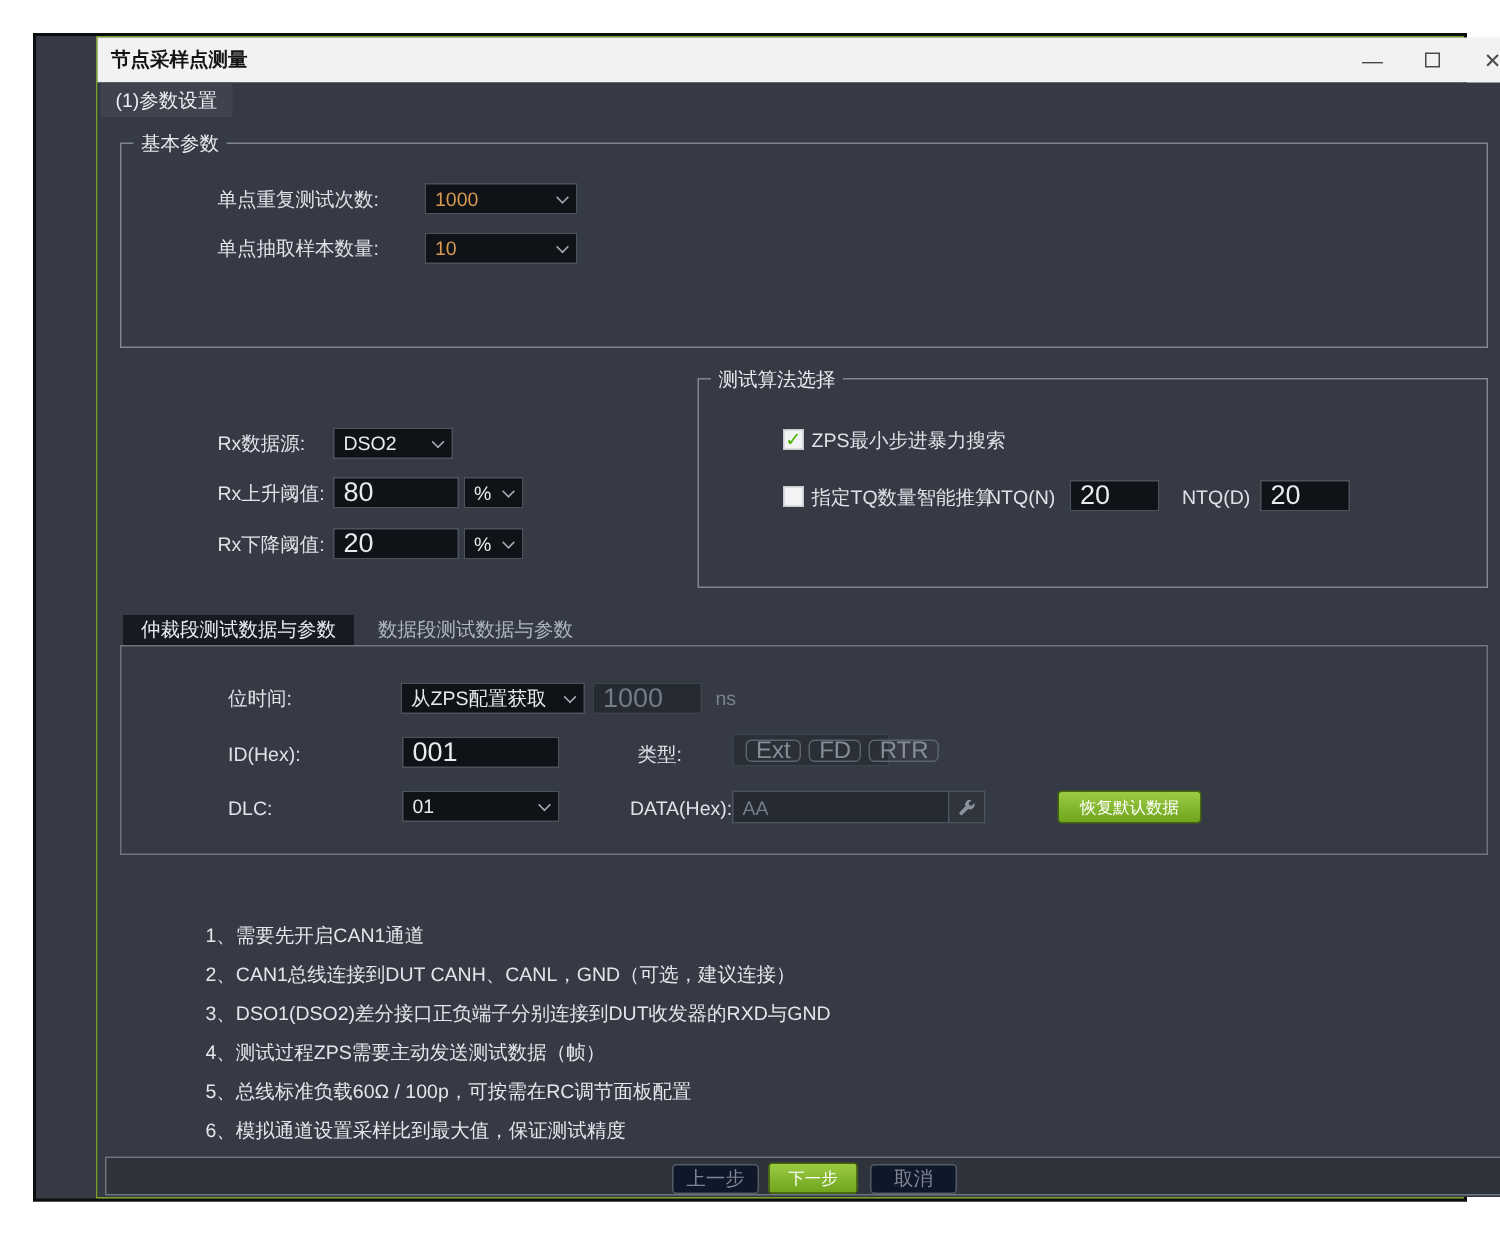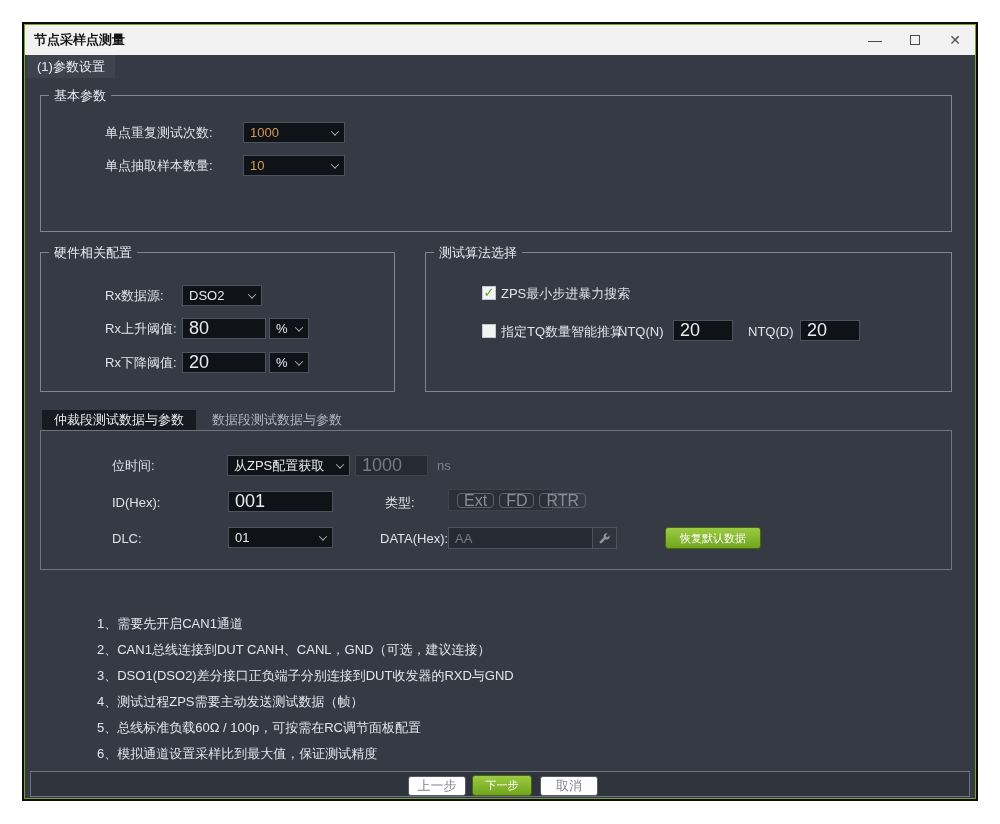--- a/index.html
+++ b/index.html
@@ -1,21 +1,21 @@
 <!DOCTYPE html>
 <html><head>
 <meta charset="utf-8">
 <style>
   * { margin:0; padding:0; box-sizing:border-box; }
   html,body { width:1000px; height:824px; background:#ffffff;
     font-family:"Liberation Sans","DejaVu Sans",sans-serif; }
 
   .window { position:absolute; left:22px; top:22px; width:956px; height:779px;
     border:2px solid #0c0d0e; background:#353a45; }
-  .frame { position:absolute; inset:0; border:1px solid #7ba226; }
+  .frame { position:absolute; inset:0; border:1px solid #7ba226;margin-left:40px; }
 
   .titlebar { position:absolute; left:0; top:0; width:950px; height:30px;
     background:#f2f2f2; display:flex; align-items:center; }
   .title { font-size:13px; color:#141414; padding-left:9px; font-weight:bold; }
   .win-btns { margin-left:auto; display:flex; height:100%; }
   .win-btn { width:40px; height:100%; display:flex; align-items:center; justify-content:center;
     color:#4a4a4a; font-size:14px; cursor:default; }
   .win-btn .sq { width:10px; height:10px; border:1.4px solid #4a4a4a; display:inline-block; }
 
   .content { position:absolute; left:0; top:30px; width:950px; height:743px;
@@ -59,21 +59,21 @@
 
   .datafield { position:absolute; background:#262b33; border:1px solid #4d535c;
     display:flex; align-items:center; }
   .datafield .ph { font-size:13px; color:#757c86; padding-left:6px; }
   .wrench-btn { margin-left:auto; width:24px; height:100%; background:#2f343d;
     border-left:1px solid #4d535c; display:flex; align-items:center; justify-content:center; }
 
   .btn-green { position:absolute; background:linear-gradient(#9bcb43,#6fa51d);
     border:1px solid #45660e; border-radius:3px; color:#ffffff; font-size:11px;
     display:flex; align-items:center; justify-content:center; height:22px; }
-  .btn-dim { position:absolute; background:#ffffff; border:1px solid #555b64;
+  .btn-dim { position:absolute; background:#0f172a; border:1px solid #555b64;
     border-radius:3px; color:#7f8691; font-size:13px; display:flex;
     align-items:center; justify-content:center; height:20px; }
 
   .req-line { position:absolute; font-size:13px; color:#e3e6ea; white-space:nowrap; }
 
   .footer-bar { position:absolute; left:5px; top:716px; width:940px; height:26px;
     background:#2e333c; border:1px solid #6f747d; }
 </style>
 </head>
 <body>
@@ -107,23 +107,20 @@
       <div class="select" style="left:218px; top:67px; width:102px;">
         <span class="val hot">1000</span>
         <span class="chev"></span>
       </div>
       <span class="lbl" style="left:80px; top:100px;">单点抽取样本数量:</span>
       <div class="select" style="left:218px; top:100px; width:102px;">
         <span class="val hot">10</span>
         <span class="chev"></span>
       </div>
 
-      <div class="group" style="left:15px; top:197px; width:355px; height:140px;">
-        <span class="group-title">硬件相关配置</span>
-      </div>
       <span class="lbl" style="left:80px; top:230px;">Rx数据源:</span>
       <div class="select" style="left:157px; top:230px; width:80px;">
         <span class="val">DSO2</span>
         <span class="chev"></span>
       </div>
       <span class="lbl" style="left:80px; top:263px;">Rx上升阈值:</span>
       <input class="box" style="left: 157px; top: 263px; width: 84px;" value="80">
       <div class="select" style="left:244px; top:263px; width:40px;">
         <span class="val">%</span>
         <span class="chev"></span>

